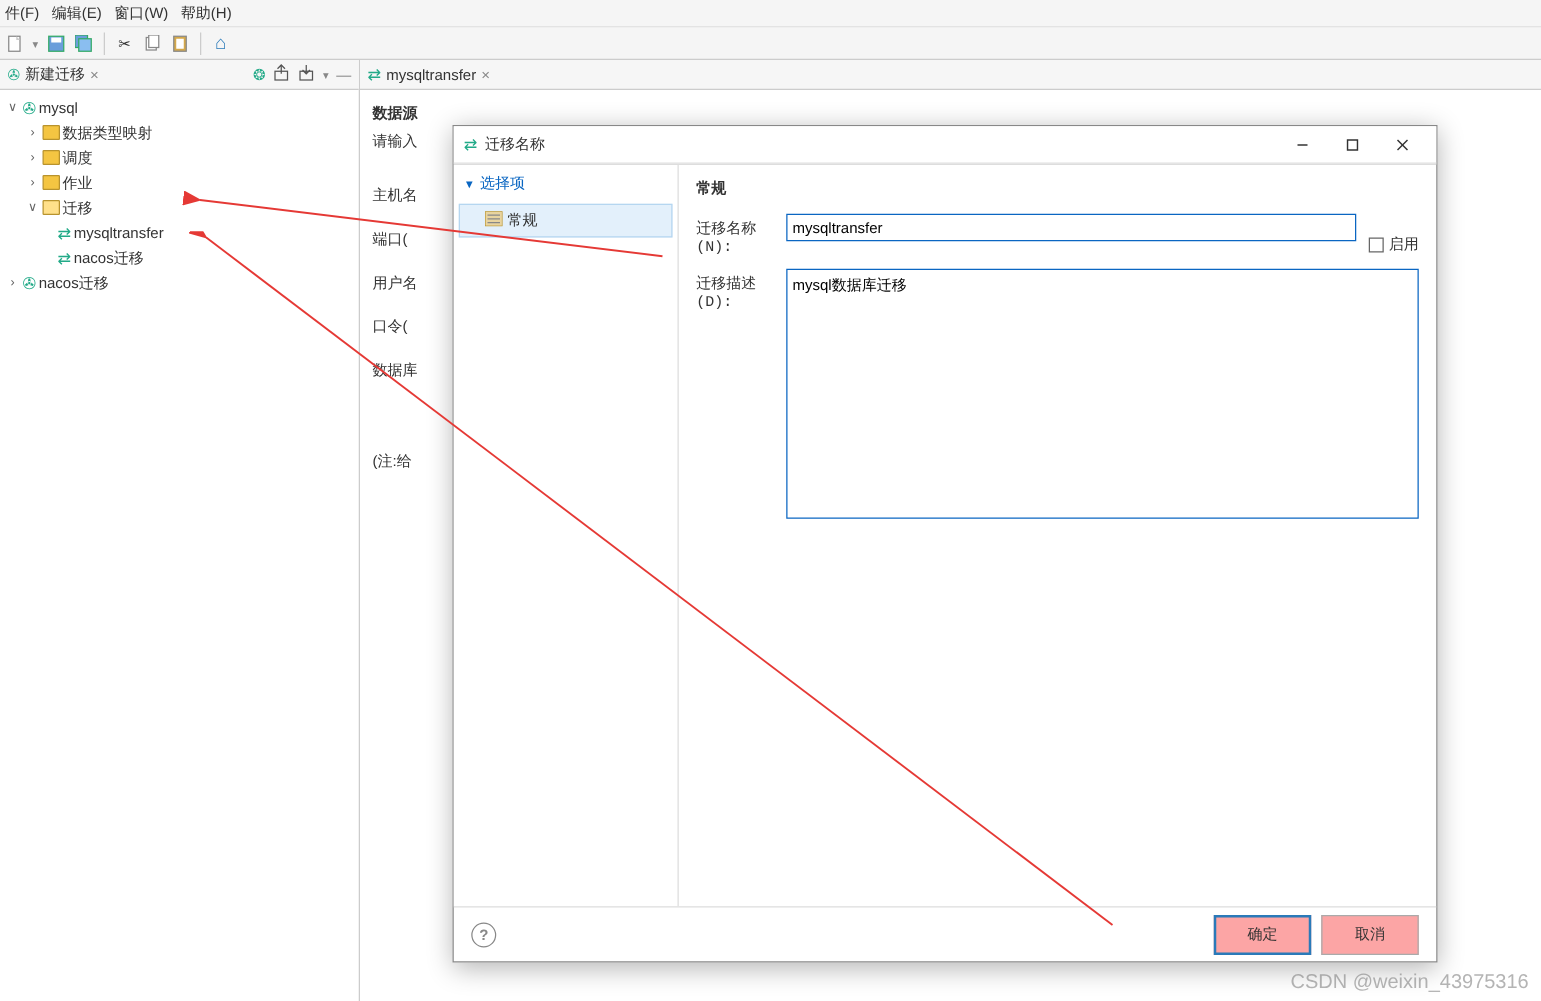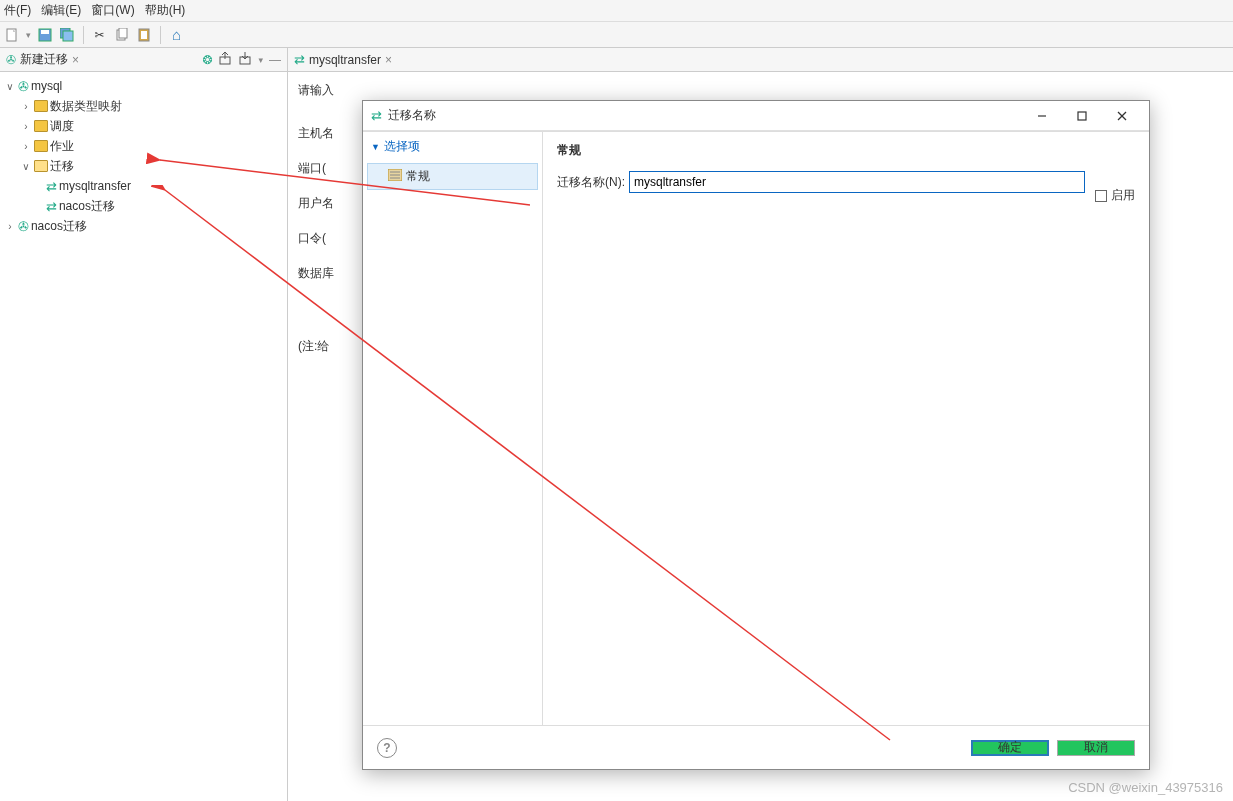--- a/index.html
+++ b/index.html
@@ -170,21 +170,21 @@
       padding: 10px 14px;
       display: flex;
       flex-direction: column;
     }
     .dr-title { font-weight: bold; margin-bottom: 12px; }
     .d-form-row {
       display: flex;
       align-items: flex-start;
       margin-bottom: 10px;
     }
-    .d-form-row .lbl { width: 72px; padding-top: 3px; }
+    .d-form-row .lbl { width: 72px; padding-top: 3px; font-family: Liberation Mono, monospace; }
     .d-form-row input[type=text] {
       flex: 1;
       height: 22px;
       border: 1px solid #0a66c2;
       padding: 2px 4px;
       font-family: inherit;
       font-size: 12px;
     }
     .d-form-row textarea {
       flex: 1;
@@ -222,23 +222,23 @@
       display: flex;
       align-items: center;
       justify-content: center;
       color: #888;
       font-weight: bold;
       cursor: pointer;
     }
     .footer-btns { margin-left: auto; display: flex; gap: 8px; }
     .btn {
       min-width: 78px;
-      height: 16px;
+      height: 32px;
       border: 1px solid #aaa;
-      background: #22c55e;
+      background: #fca5a5;
       display: flex;
       align-items: center;
       justify-content: center;
       cursor: pointer;
     }
     .btn.primary { border: 2px solid #2a7ab9; }
     
     .arrow1 {
       position: absolute;
       left: 140px;
@@ -255,21 +255,21 @@
       width: 760px;
       height: 570px;
       pointer-events: none;
       z-index: 50;
     }
     .watermark {
       position: absolute;
       right: 10px;
       bottom: 6px;
       color: rgba(130,130,130,0.6);
-      font-size: 13px;
+      font-size: 16px;
       font-family: Arial, sans-serif;
       z-index: 100;
     }
   </style>
 </head>
 <body>
 
 <div class="menubar">
   <span>件(F)</span>
   <span>编辑(E)</span>
@@ -390,20 +390,21 @@
     </div>
   </div>
 
   <div class="right-panel">
     <div class="editor-tab">
       <span class="mig-icon" style="color:#2a8">⇄</span>
       <span>mysqltransfer</span>
       <span class="x-close">×</span>
     </div>
     <div class="editor-body">
+      <div class="section-title">数据源</div>
       <div class="form-row">
           <label>请输入</label>
         </div>
       <div style="height:20px"></div>
       <div class="form-row">
           <label>主机名</label>
         </div>
       <div style="height:12px"></div>
       <div class="form-row">
           <label>端口(</label>
@@ -471,20 +472,24 @@
     </div>
     <div class="dialog-right">
       <div class="dr-title">常规</div>
       <div class="d-form-row">
         <span class="lbl">迁移名称(N):</span>
         <input type="text" value="mysqltransfer" style="">
         <span class="enable-chk">
           <span class="box"></span>
           <span>启用</span>
         </span>
+      </div>
+      <div class="d-form-row">
+        <span class="lbl">迁移描述(D):</span>
+        <textarea style="">mysql数据库迁移</textarea>
       </div>
     </div>
   </div>
   <div class="dialog-footer">
     <div class="help-icon">?</div>
     <div class="footer-btns">
       <div class="btn primary">
         <span>确定</span>
       </div>
       <div class="btn">

